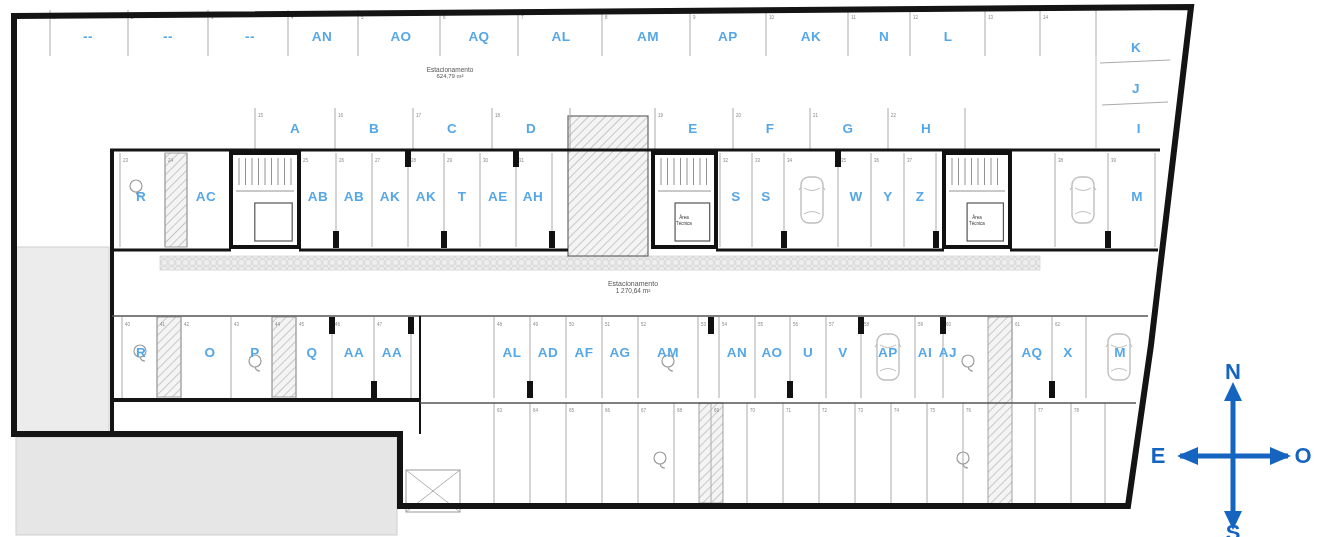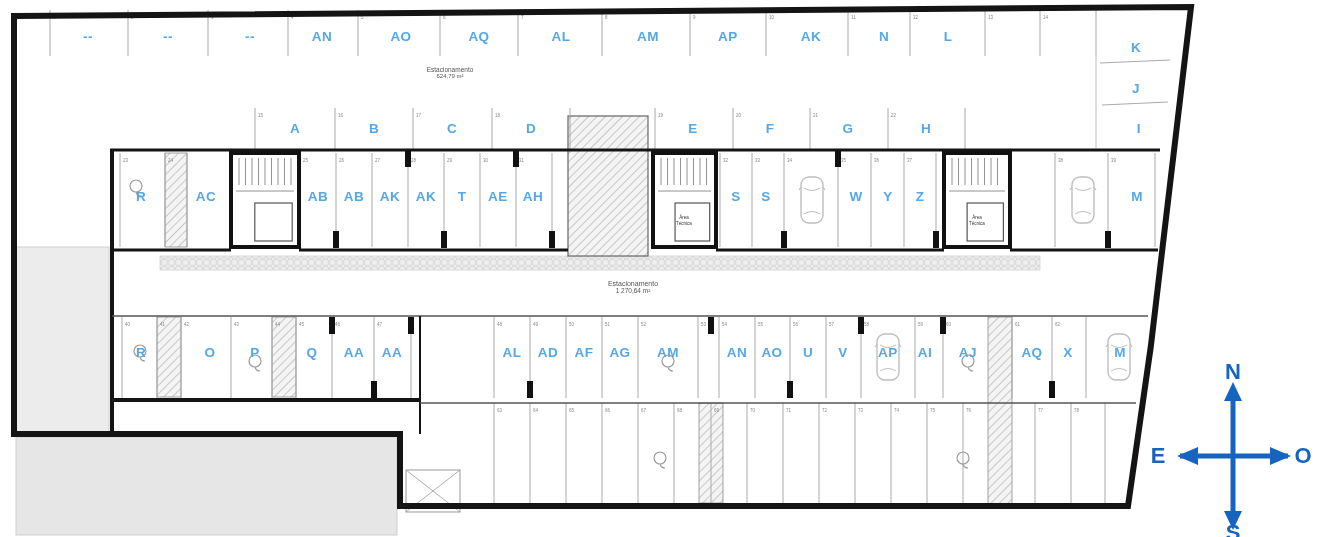--- a/index.html
+++ b/index.html
@@ -452,21 +452,21 @@
       <div class="stall-label" style="left: 548px; top: 352px;">AD</div>
       <div class="stall-label" style="left: 584px; top: 352px;">AF</div>
       <div class="stall-label" style="left: 620px; top: 352px;">AG</div>
       <div class="stall-label" style="left: 668px; top: 352px;">AM</div>
       <div class="stall-label" style="left: 737px; top: 352px;">AN</div>
       <div class="stall-label" style="left: 772px; top: 352px;">AO</div>
       <div class="stall-label" style="left: 808px; top: 352px;">U</div>
       <div class="stall-label" style="left: 843px; top: 352px;">V</div>
       <div class="stall-label" style="left: 888px; top: 352px;">AP</div>
       <div class="stall-label" style="left: 925px; top: 352px;">AI</div>
-      <div class="stall-label" style="left: 968px; top: 352px;">AJ</div>
+      <div class="stall-label" style="left: 948px; top: 352px;">AJ</div>
       <div class="stall-label" style="left: 1032px; top: 352px;">AQ</div>
       <div class="stall-label" style="left: 1068px; top: 352px;">X</div>
       <div class="stall-label" style="left: 1120px; top: 352px;">M</div>
     </div>
 
   <div id="upper-area" class="area-note">
     <span class="t1">Estacionamento</span>
     <span class="t2">624,79 m²</span>
   </div>
   <div id="lower-area" class="area-note">

